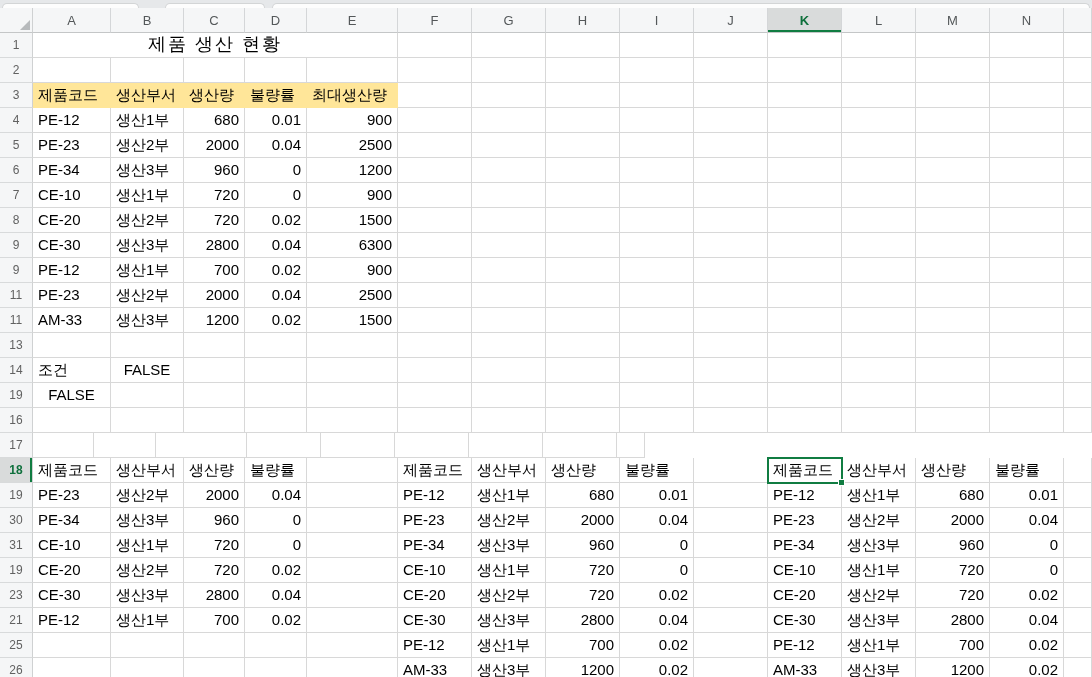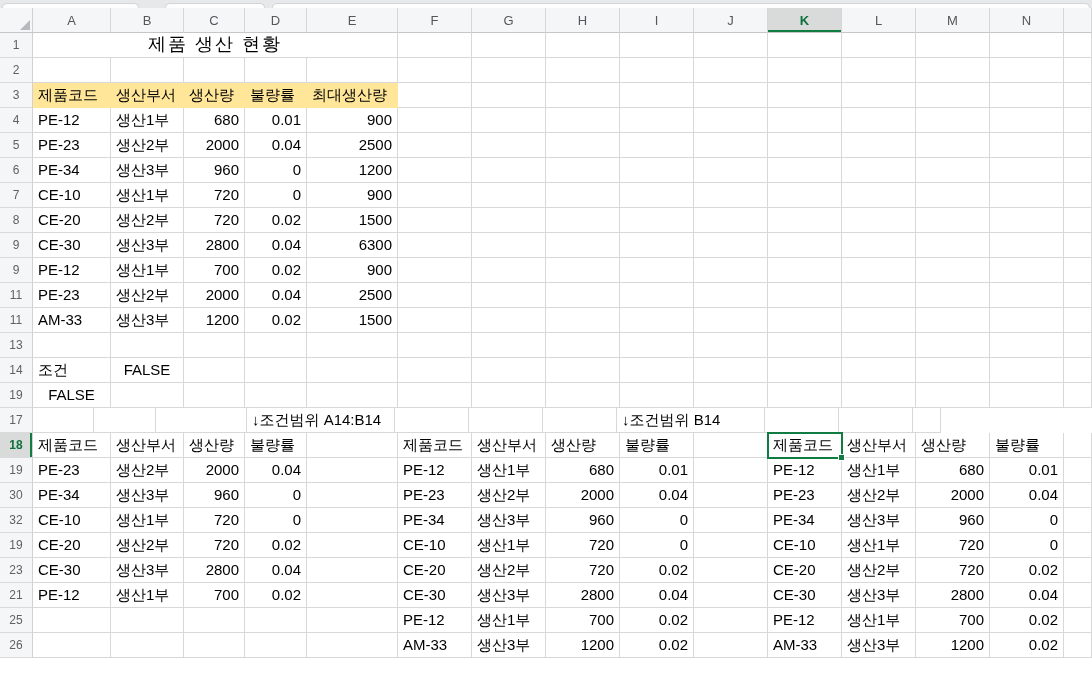--- a/index.html
+++ b/index.html
@@ -323,29 +323,45 @@
         <div class="cell a-l" style="width: 74px;"></div>
         <div class="cell a-l" style="width: 74px;"></div>
         <div class="cell a-l" style="width: 74px;"></div>
         <div class="cell a-l" style="width: 74px;"></div>
         <div class="cell a-l" style="width: 74px;"></div>
         <div class="cell a-l" style="width: 74px;"></div>
         <div class="cell a-l" style="width: 74px;"></div>
         <div class="cell a-l" style="width: 28px;"></div>
       </div>
       <div class="row">
+        <div class="row-hdr">16</div>
+        <div class="cell a-l" style="width: 78px;"></div>
+        <div class="cell a-l" style="width: 73px;"></div>
+        <div class="cell a-l" style="width: 61px;"></div>
+        <div class="cell a-l" style="width: 62px;"></div>
+        <div class="cell a-l" style="width: 91px;"></div>
+        <div class="cell a-l" style="width: 74px;"></div>
+        <div class="cell a-l" style="width: 74px;"></div>
+        <div class="cell a-l" style="width: 74px;"></div>
+        <div class="cell a-l" style="width: 74px;"></div>
+        <div class="cell a-l" style="width: 74px;"></div>
+        <div class="cell a-l" style="width: 74px;"></div>
+        <div class="cell a-l" style="width: 74px;"></div>
+        <div class="cell a-l" style="width: 74px;"></div>
+        <div class="cell a-l" style="width: 74px;"></div>
+        <div class="cell a-l" style="width: 28px;"></div>
+      </div>
+      <div class="row">
         <div class="row-hdr">17</div>
         <div class="cell a-l" style="width: 61px;"></div>
         <div class="cell a-l" style="width: 62px;"></div>
         <div class="cell a-l" style="width: 91px;"></div>
-        <div class="cell a-l" style="width: 148px;">↓조건범위 A14:B14</div>
-        <div class="cell a-l" style="width: 74px;"></div>
-        <div class="cell a-l" style="width: 74px;"></div>
-        <div class="cell a-l" style="width: 74px;"></div>
-        <div class="cell a-l" style="width: 148px;">↓조건범위 B14</div>
+        <div class="cell a-l" style="width: 74px;"></div>
+        <div class="cell a-l" style="width: 74px;"></div>
+        <div class="cell a-l" style="width: 74px;"></div>
         <div class="cell a-l" style="width: 74px;"></div>
         <div class="cell a-l" style="width: 74px;"></div>
         <div class="cell a-l" style="width: 28px;"></div>
       </div>
       <div class="row">
         <div class="row-hdr sel">18</div>
         <div class="cell a-l" style="width: 78px;">제품코드</div>
         <div class="cell a-l" style="width: 73px;">생산부서</div>
         <div class="cell a-l" style="width: 61px;">생산량</div>
         <div class="cell a-l" style="width: 62px;">불량률</div>
@@ -391,21 +407,21 @@
         <div class="cell a-r" style="width: 74px;">2000</div>
         <div class="cell a-r" style="width: 74px;">0.04</div>
         <div class="cell a-l" style="width: 74px;"></div>
         <div class="cell a-l" style="width: 74px;">PE-23</div>
         <div class="cell a-l" style="width: 74px;">생산2부</div>
         <div class="cell a-r" style="width: 74px;">2000</div>
         <div class="cell a-r" style="width: 74px;">0.04</div>
         <div class="cell a-l" style="width: 28px;"></div>
       </div>
       <div class="row">
-        <div class="row-hdr">32</div>
+        <div class="row-hdr">31</div>
         <div class="cell a-l" style="width: 78px;">CE-10</div>
         <div class="cell a-l" style="width: 73px;">생산1부</div>
         <div class="cell a-r" style="width: 61px;">720</div>
         <div class="cell a-r" style="width: 62px;">0</div>
         <div class="cell a-l" style="width: 91px;"></div>
         <div class="cell a-l" style="width: 74px;">PE-34</div>
         <div class="cell a-l" style="width: 74px;">생산3부</div>
         <div class="cell a-r" style="width: 74px;">960</div>
         <div class="cell a-r" style="width: 74px;">0</div>
         <div class="cell a-l" style="width: 74px;"></div>

